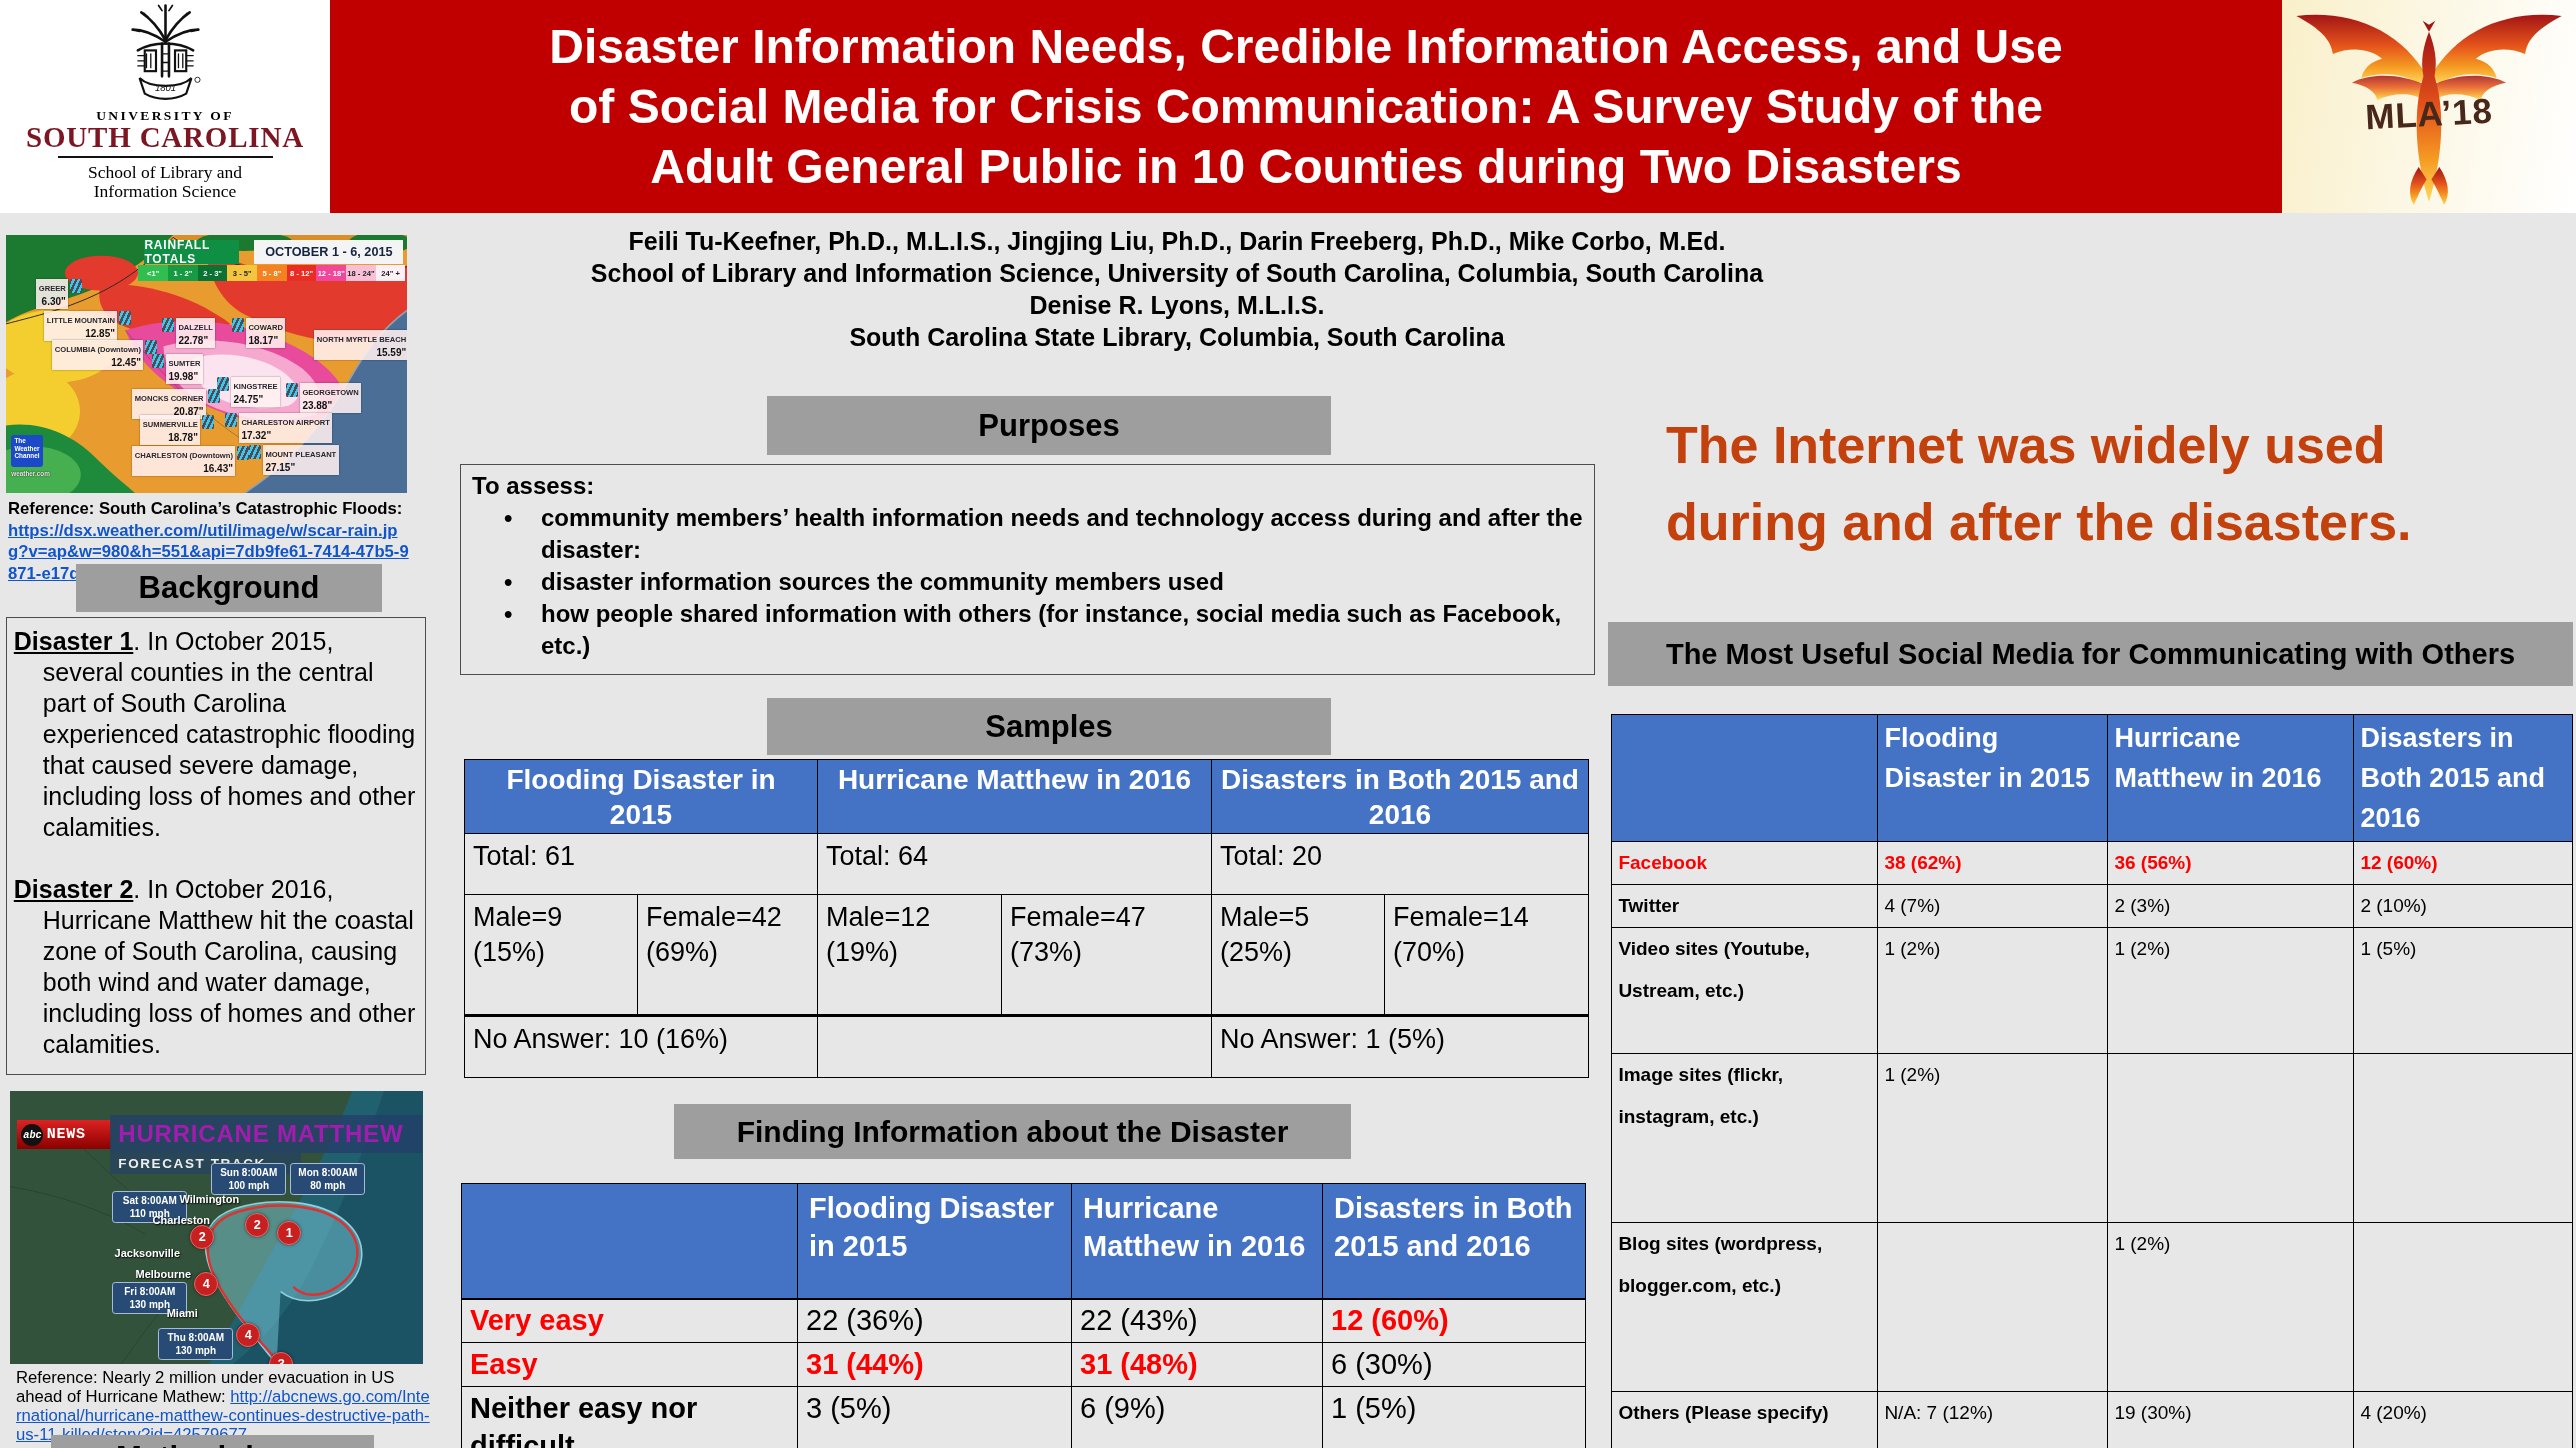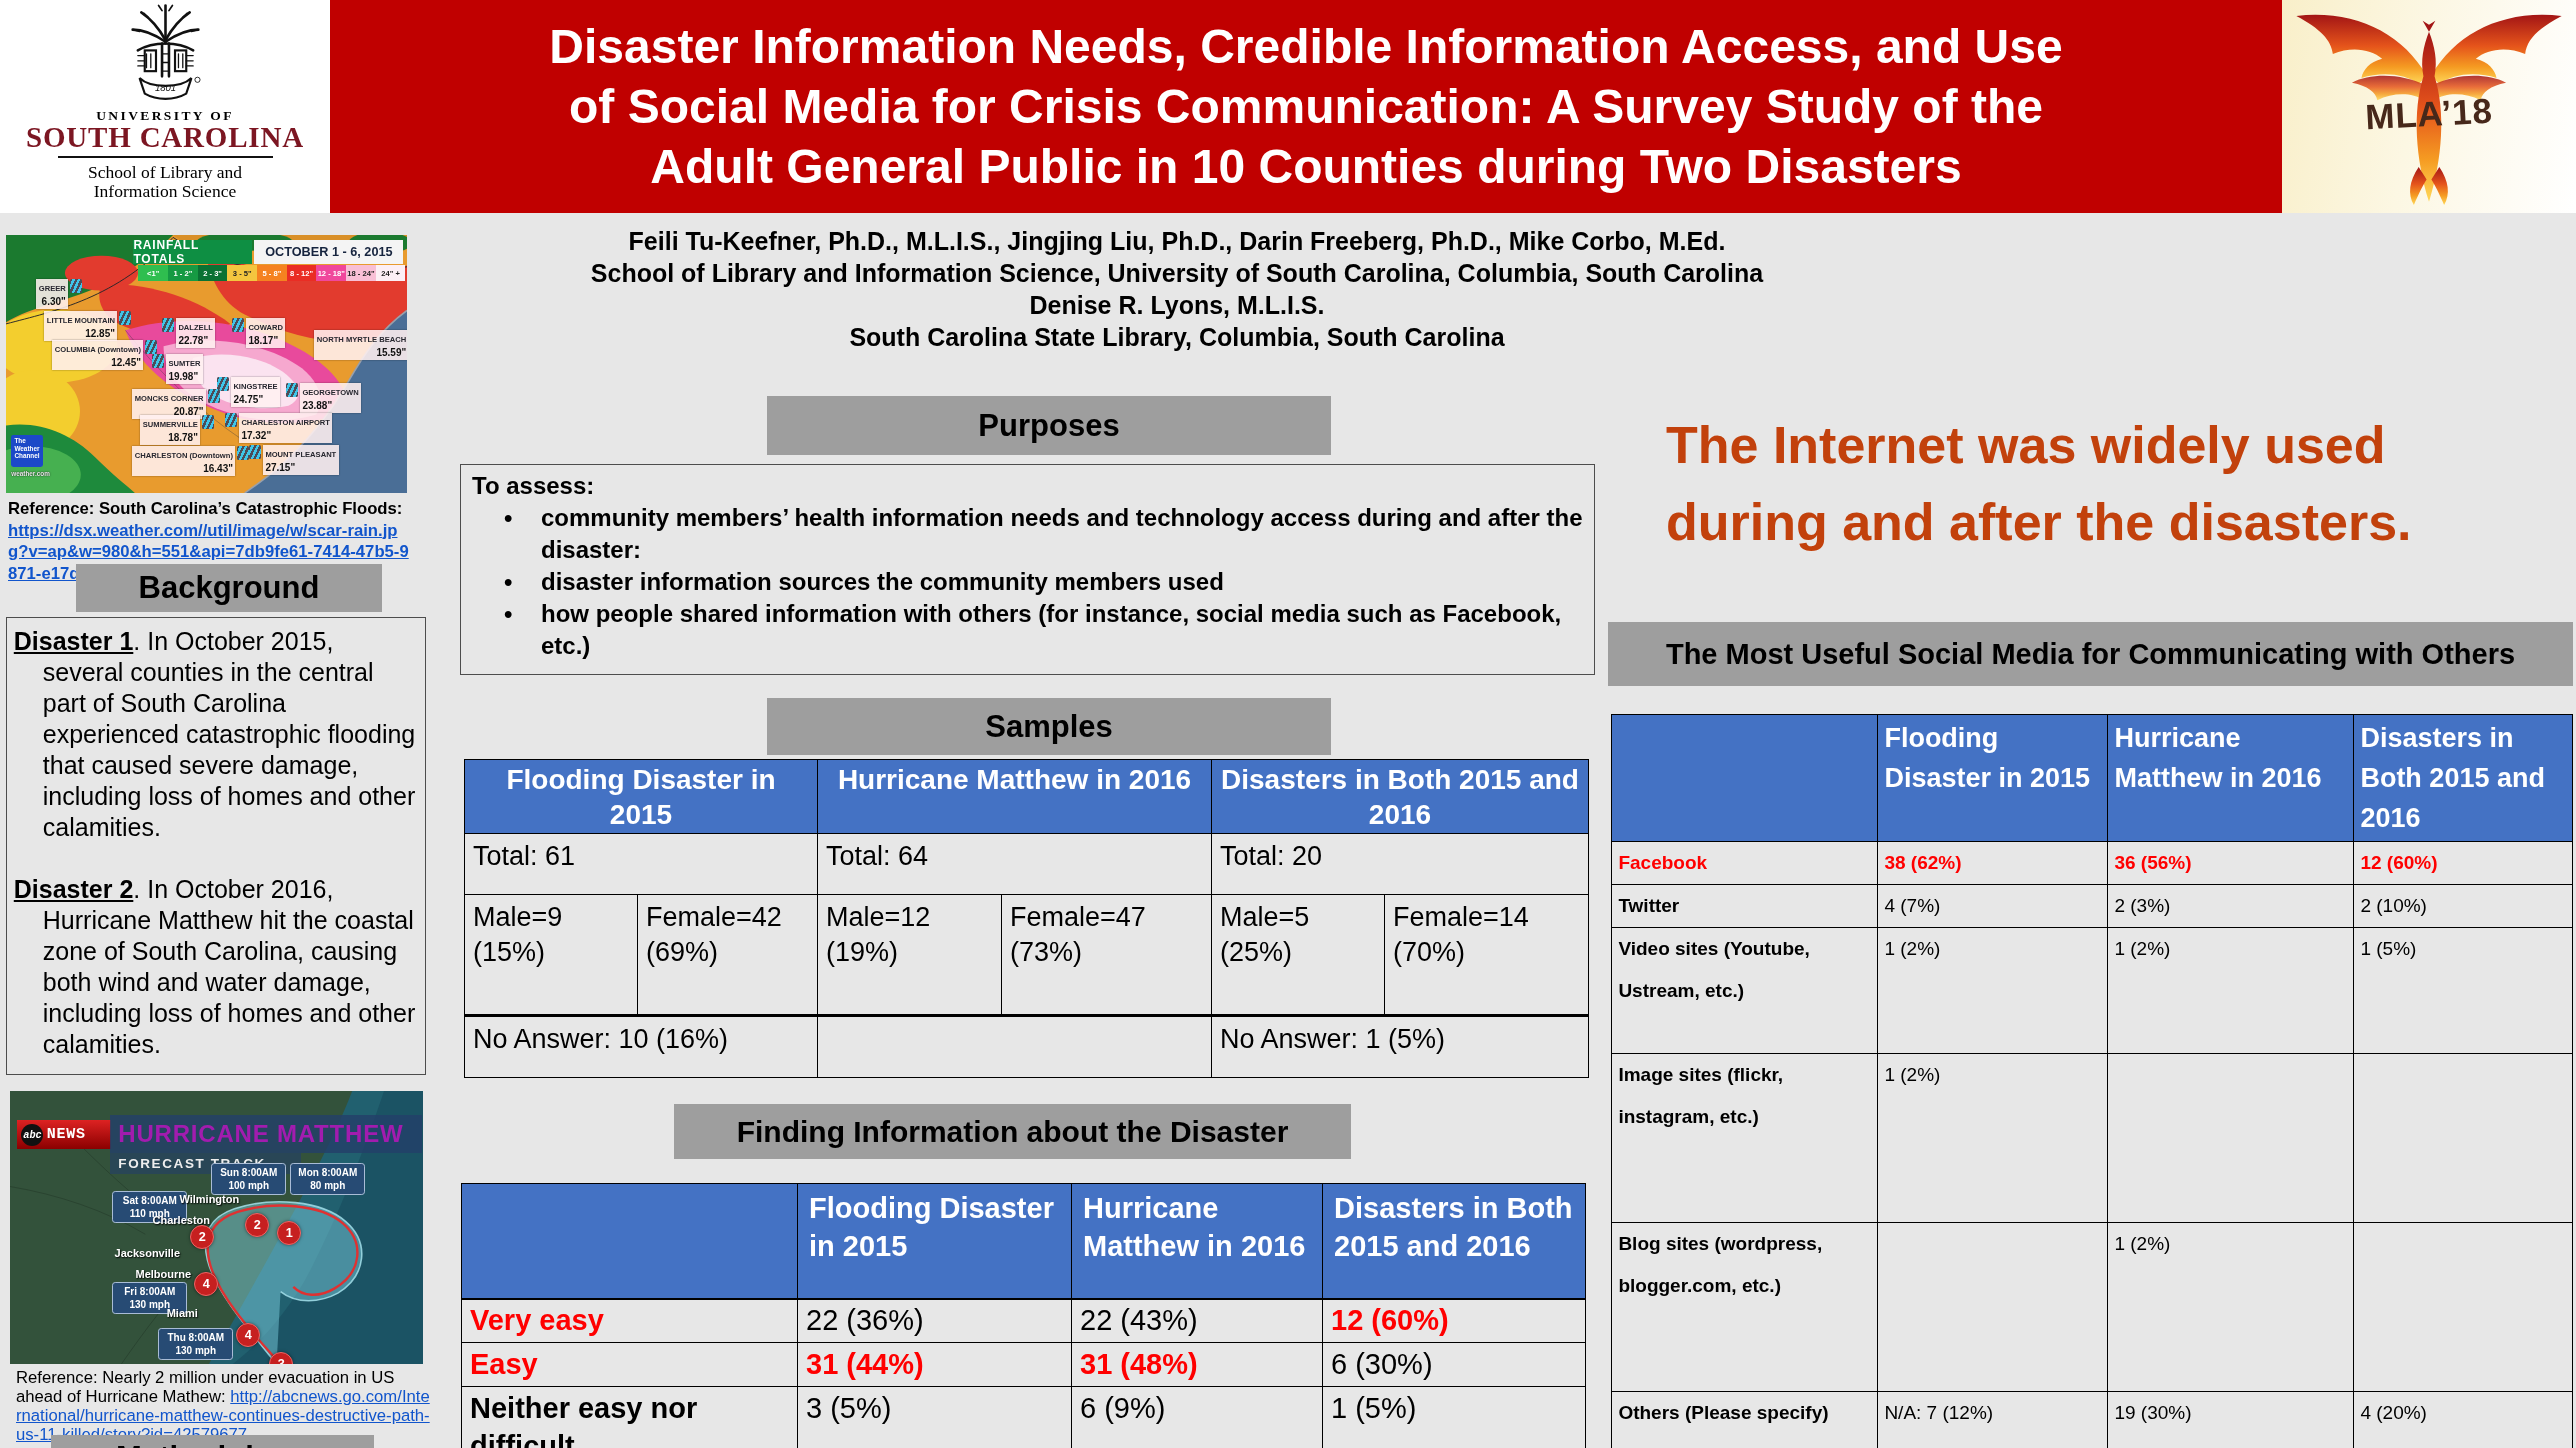--- a/index.html
+++ b/index.html
@@ -24,21 +24,21 @@
            font-weight:bold;font-size:25px;line-height:32px;}
   
   .gray-hdr{position:absolute;background:#9E9E9E;display:flex;align-items:center;justify-content:center;
             font-weight:bold;font-size:31px;color:#000;}
   .boxed{position:absolute;border:1.6px solid #4d4d4d;}
   .red{color:#FF0000;font-weight:bold;}
   a.reflink{color:#1155CC;text-decoration:underline;word-break:break-all;cursor:pointer;}
   
   .rain-map{position:absolute;left:6.4px;top:235px;width:401px;height:258px;overflow:hidden;}
   .rain-map svg.bgsvg{position:absolute;left:0;top:0;}
-  .rm-title{position:absolute;left:127px;top:4.8px;width:119px;height:24px;background:#0E8F43;color:#fff;
+  .rm-title{position:absolute;left:138px;top:4.8px;width:95px;height:24px;background:#0E8F43;color:#fff;
             font-weight:bold;font-size:12px;display:flex;align-items:center;justify-content:center;letter-spacing:0.8px;}
   .rm-date{position:absolute;left:248px;top:4.8px;width:149px;height:24px;background:#F4F4F4;color:#16243E;
            font-weight:bold;font-size:12.7px;display:flex;align-items:center;justify-content:center;}
   .rm-legend{position:absolute;left:132px;top:30px;width:267px;height:16px;background:#F7E14B;display:flex;}
   .rm-chip{flex:1;font-size:7.6px;font-weight:bold;color:#fff;display:flex;align-items:center;justify-content:center;white-space:nowrap;}
   .rm-chip.dark{color:#222;}
   .station{position:absolute;display:flex;align-items:flex-start;gap:1.6px;}
   .st-txt{background:rgba(255,240,240,.88);padding:0.8px 2.4px;text-align:right;box-shadow:0 0 1.6px rgba(0,0,0,.45);}
   .st-name{font-size:7.6px;font-weight:bold;color:#27272f;line-height:8px;white-space:nowrap;}
   .st-val{font-size:10px;font-weight:bold;color:#111;line-height:10.3px;}

